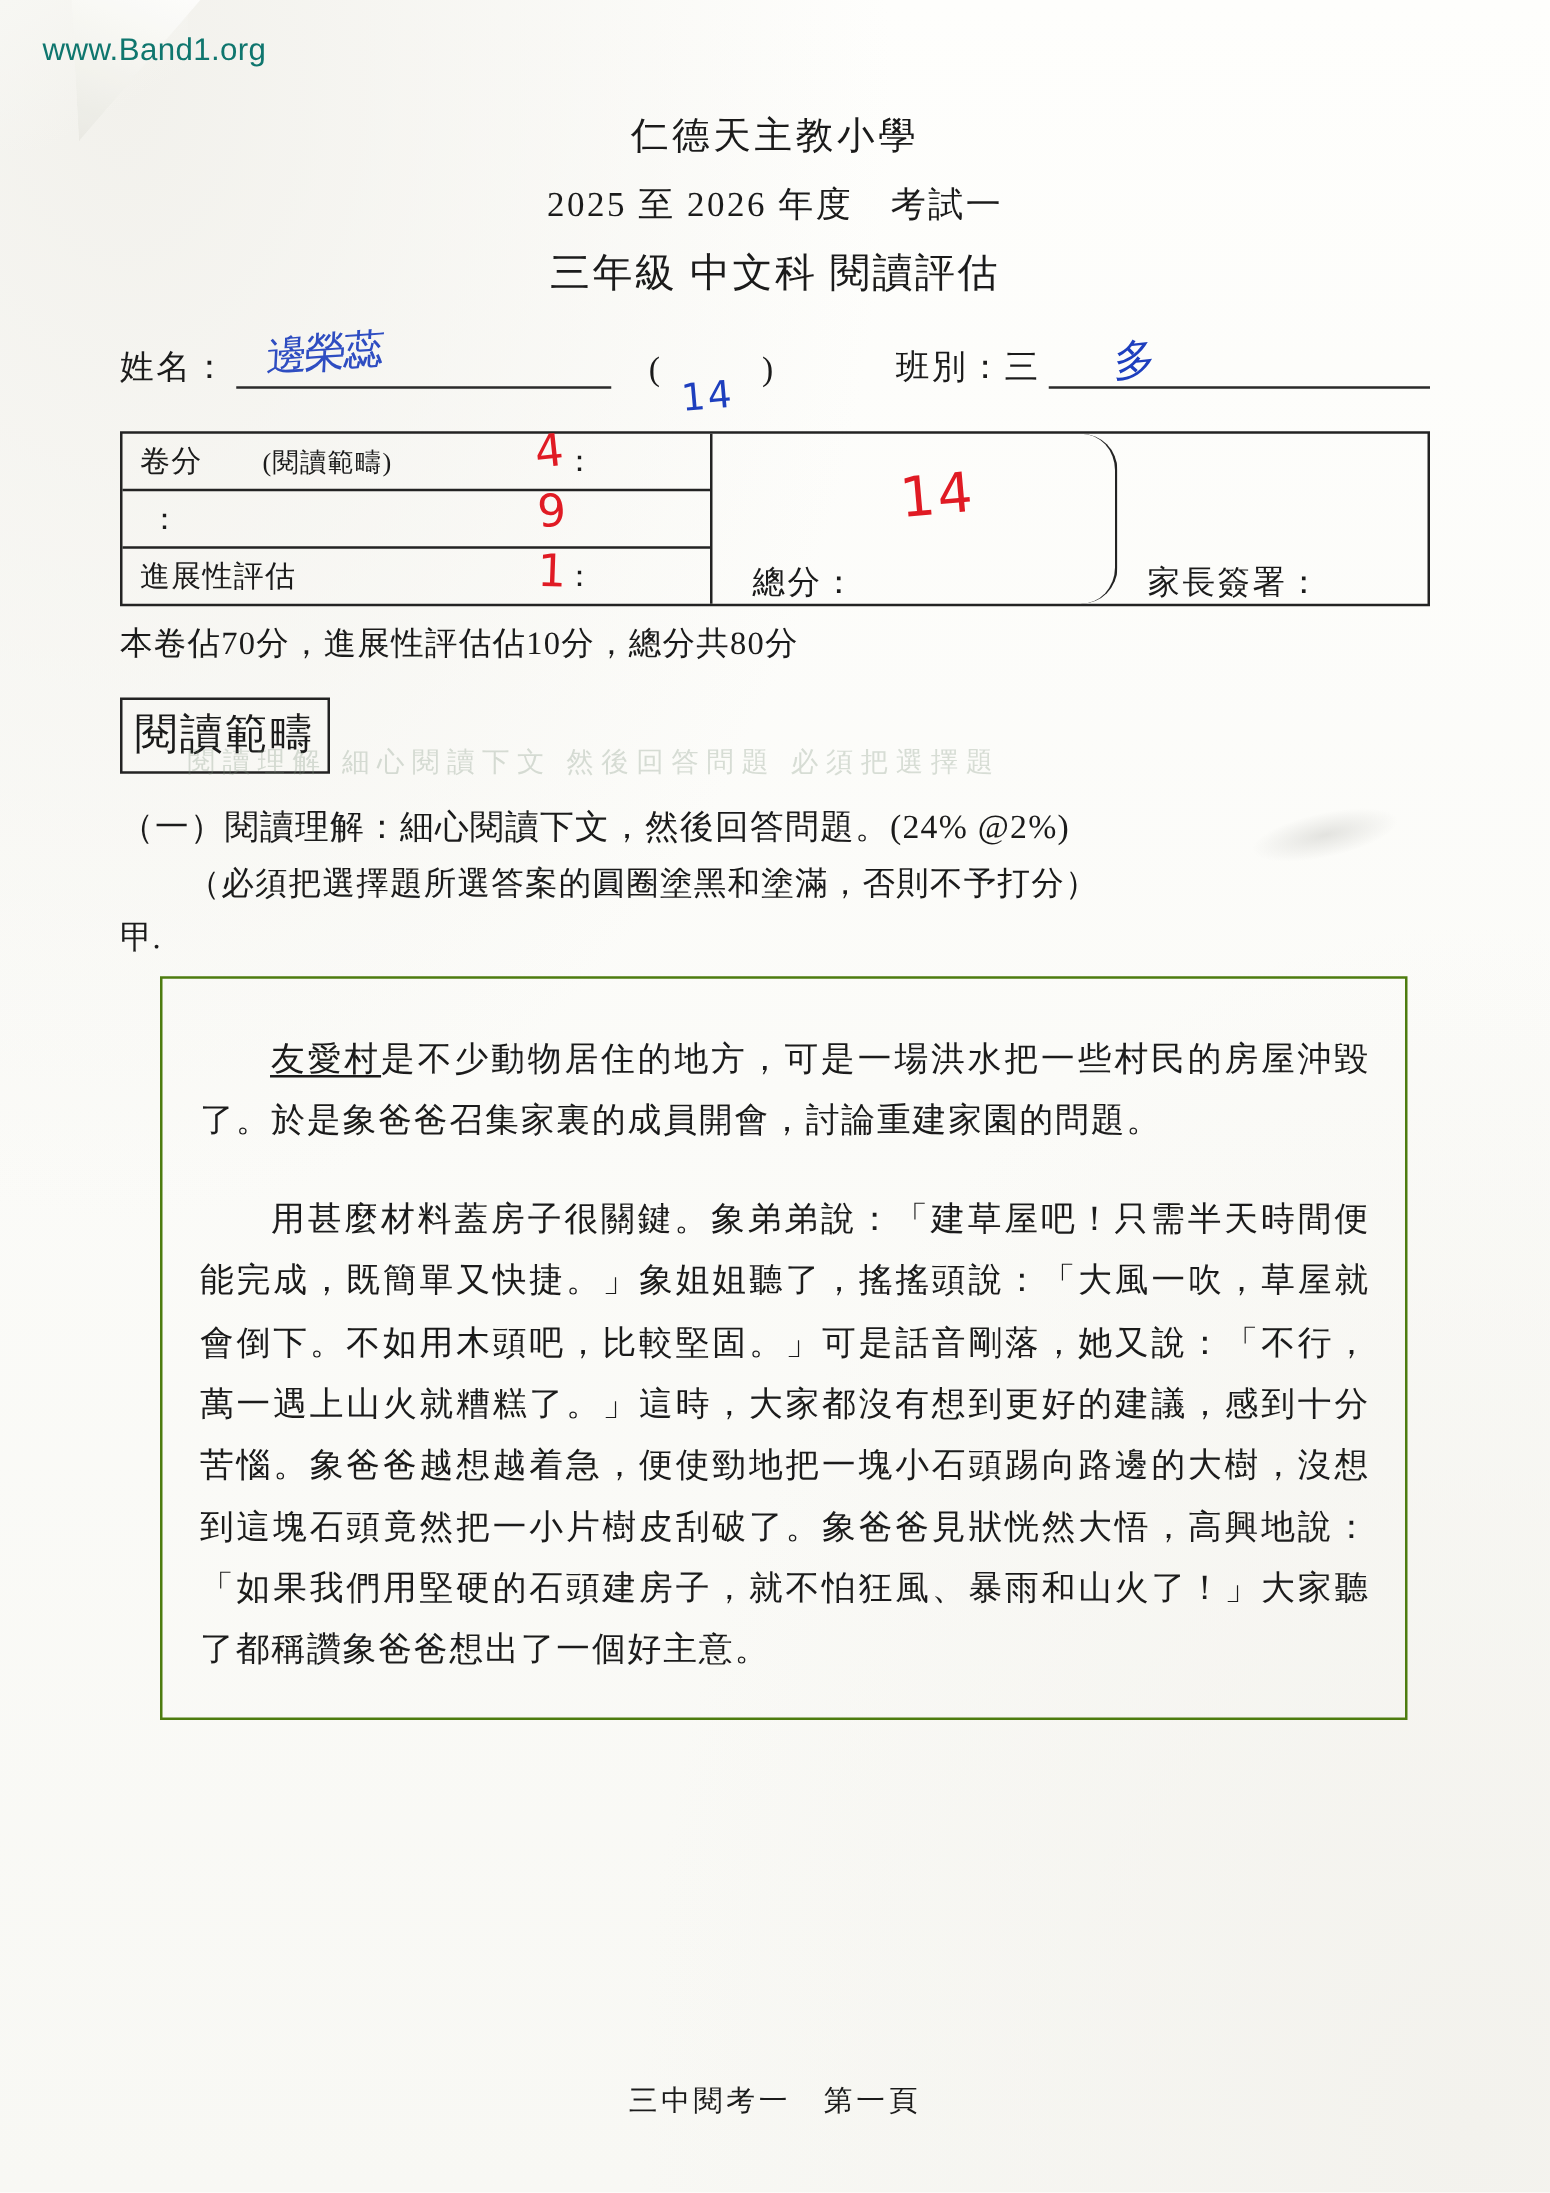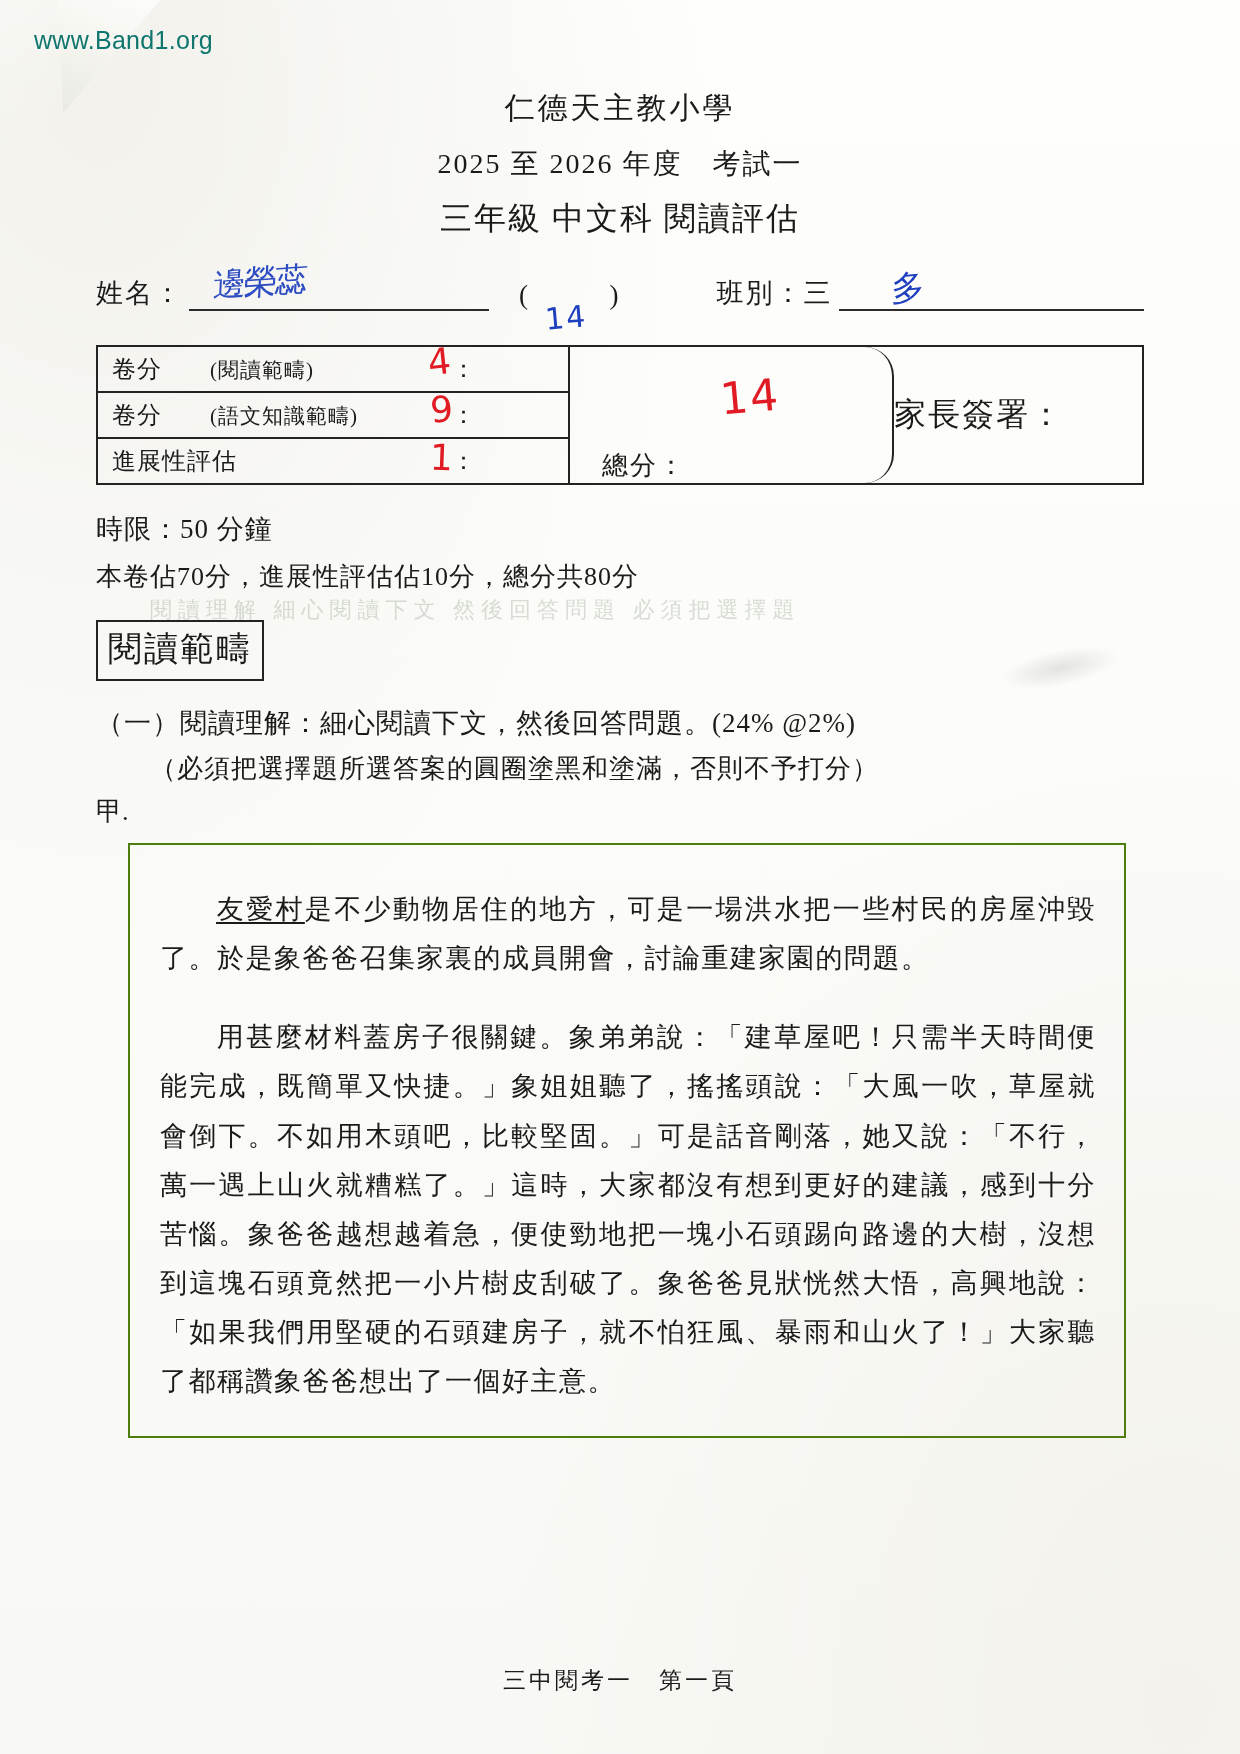--- a/index.html
+++ b/index.html
@@ -184,22 +184,23 @@
     padding-left: 32px;
     font-size: 26px;
     letter-spacing: 2px;
     position: relative;
     border-radius: 29px;
   }
   .hw-total { left: 150px; top: 24px; font-size: 44px; transform: rotate(-5deg); }
   .score-right {
     flex: 1 1 auto;
     display: flex;
-    align-items: center;
-    font-size: 32px;
+    align-items: flex-end;
+    padding-left: 24px;
+    font-size: 26px;
     letter-spacing: 2px;
   }
 
   .time-line {
     margin-top: 26px;
     font-size: 27px;
     letter-spacing: 1px;
   }
   .marks-line {
     margin-top: 12px;
@@ -324,23 +325,20 @@
         <span class="lbl">
           <span>卷分</span><span class="small">(閱讀範疇)</span>
         </span>
         <span class="colon">：</span>
         <span class="val">
           <span class="hand-red hw-s1">4</span>
         </span>
       </div>
 
       <div class="score-row">
-        <span class="lbl">
-          <span>卷分</span><span class="small">(語文知識範疇)</span>
-        </span>
         <span class="colon">：</span>
         <span class="val">
           <span class="hand-red hw-s2">9</span>
         </span>
       </div>
 
       <div class="score-row">
         <span class="lbl">
           <span>進展性評估</span><span class="small"></span>
         </span>
@@ -355,21 +353,20 @@
     <div class="score-mid">
       <span>總分：</span>
       <span class="hand-red hw-total">14</span>
     </div>
 
     <div class="score-right">
       <span>家長簽署：</span>
     </div>
   </div>
 
-  <div class="time-line">時限：50  分鐘</div>
   <div class="marks-line">本卷佔70分，進展性評估佔10分，總分共80分</div>
 
   <div class="section-box">閱讀範疇</div>
 
   <div class="q-line">（一）閱讀理解：細心閱讀下文，然後回答問題。(24% @2%)</div>
   <div class="q-sub">（必須把選擇題所選答案的圓圈塗黑和塗滿，否則不予打分）</div>
   <div class="q-label">甲.</div>
 
   <div class="passage">
     <p><span class="indent"></span><span class="u">友愛村</span><span>是不少動物居住的地方，可是一場洪水把一些村民的房屋沖毀了。於是象爸爸召集家裏的成員開會，討論重建家園的問題。</span></p>

